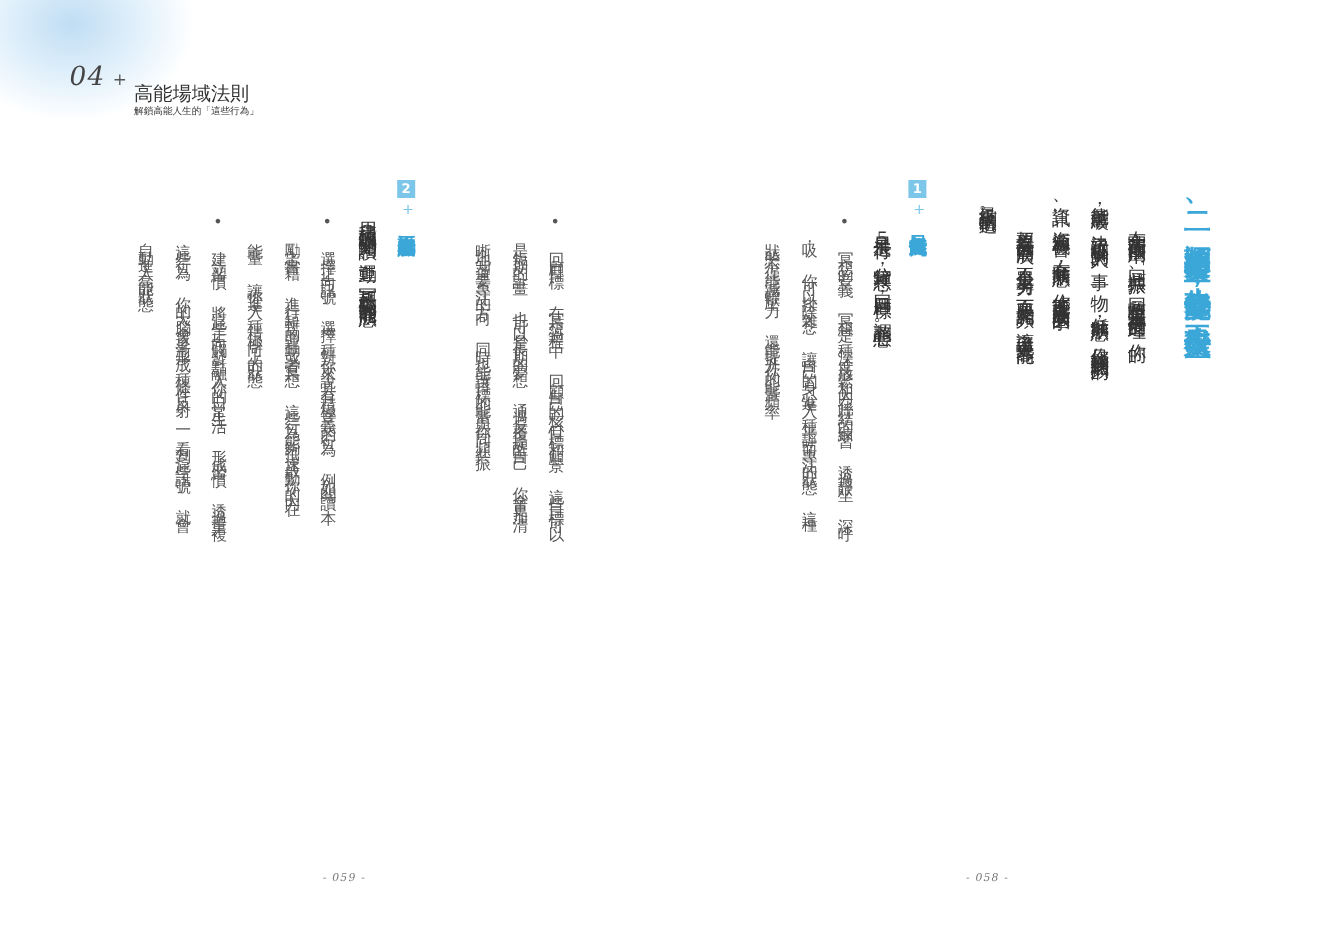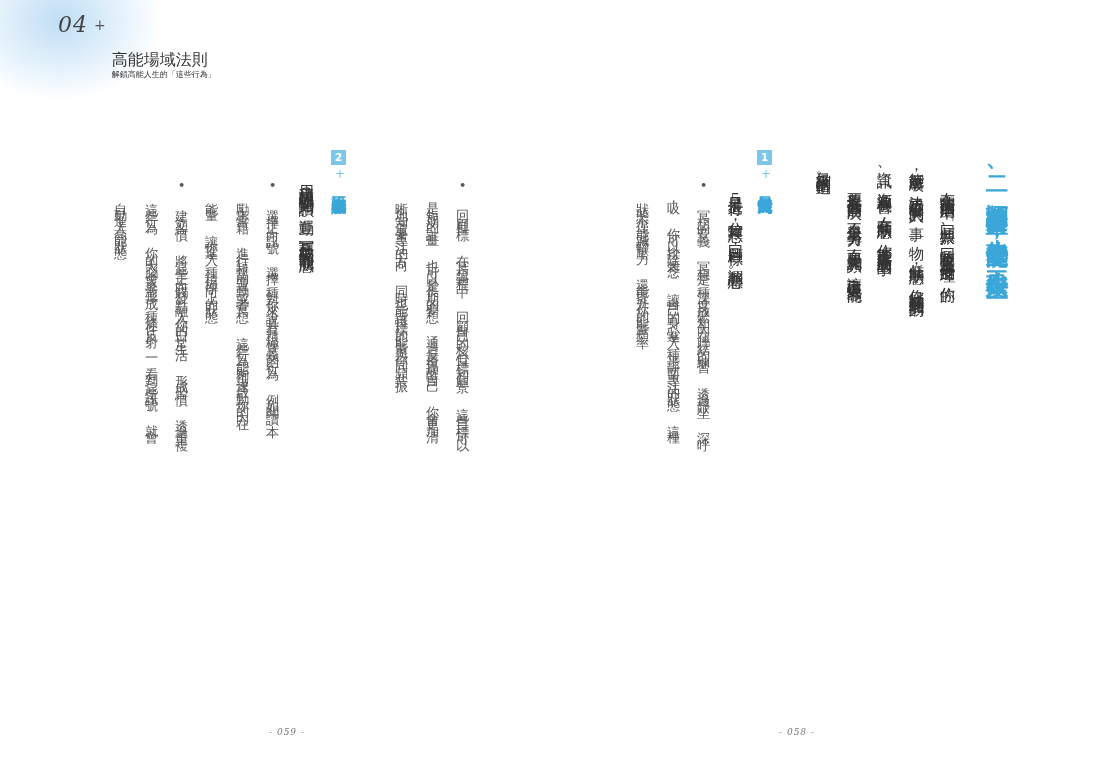--- a/index.html
+++ b/index.html
@@ -7,21 +7,21 @@
     width: 1100px; height: 781px; position: relative; overflow: hidden;
     background: #ffffff;
     font-family: "DejaVu Serif", "Liberation Serif", serif;
     color: #3a3a3a;
   }
   .glow {
     position: absolute; left: -40px; top: -60px; width: 200px; height: 160px;
     border-radius: 50%;
     background: radial-gradient(ellipse at center, rgba(170,210,240,0.75) 0%, rgba(200,228,248,0.45) 45%, rgba(255,255,255,0) 72%);
   }
-  .chapter { position: absolute; left: 58px; top: 12px; display: flex; align-items: flex-start; }
+  .chapter { position: absolute; left: 58px; top: 30px; display: flex; align-items: center; }
   .chapter-num {
     font-family: "DejaVu Serif", serif; font-style: italic; font-size: 22px;
     color: #444; letter-spacing: 1px; line-height: 26px;
   }
   .chapter-plus { font-size: 14px; color: #555; margin: 4px 6px 0 6px; line-height: 18px; }
   .chapter-text { display: flex; flex-direction: column; margin-top: 4px; }
   .chapter-title { font-size: 16px; color: #333; line-height: 15px; margin-top: 36px; }
   .chapter-sub { font-family: "DejaVu Sans", sans-serif; font-size: 8px; color: #333; line-height: 13px; margin-top: 1px; }
 
   .vcol {
@@ -74,21 +74,21 @@
 <div class="badge" style="left:757px; top:150px;">1</div>
 <div class="badge-plus" style="left:761px; top:168px;">+</div>
 <div class="vcol sub-head" style="left:757px; top:184px;">每日高能儀式</div>
 
 <div class="vcol body-lg" style="left:727px; top:184px;">早晨進行5分鐘冥想，回顧目標，調整心態。</div>
 
 <div class="vcol body-sm" style="left:697px; top:178px;">•冥想的意義。冥想是一種深度放鬆和內在聯結的練習。透過靜坐、深呼</div>
 <div class="vcol body-sm" style="left:667px; top:192px;">吸，你可以排除雜念，讓自己的身心進入一種平靜而專注的狀態。這種</div>
 <div class="vcol body-sm" style="left:636px; top:192px;">狀態不僅能減輕壓力，還能提升你的能量頻率。</div>
 
-<div class="page-num" style="left:779px;">- 058 -</div>
+<div class="page-num" style="left:805px;">- 058 -</div>
 
 <div class="vcol body-sm" style="left:456px; top:178px;">•回顧目標。在冥想過程中，回顧自己的核心目標和願景。這些目標可以</div>
 <div class="vcol body-sm" style="left:426px; top:192px;">是短期的計畫，也可以是長期的夢想。通過反覆提醒自己，你會更加清</div>
 <div class="vcol body-sm" style="left:395px; top:192px;">晰地知道要專注的方向，同時也能讓目標的能量與你同頻共振。</div>
 
 <div class="badge" style="left:331px; top:150px;">2</div>
 <div class="badge-plus" style="left:335px; top:168px;">+</div>
 <div class="vcol sub-head" style="left:331px; top:184px;">設定正向觸發點</div>
 
 <div class="vcol body-lg" style="left:298px; top:173px;">用積極的訊號（例如閱讀、運動、冥想）啟動一天的高能狀態。</div>

